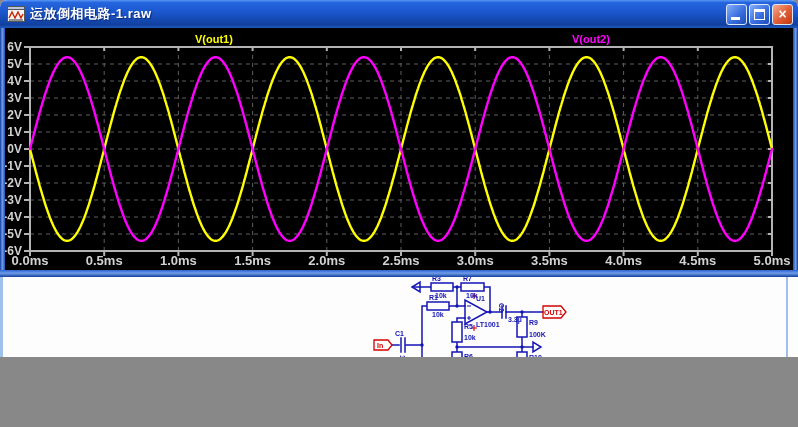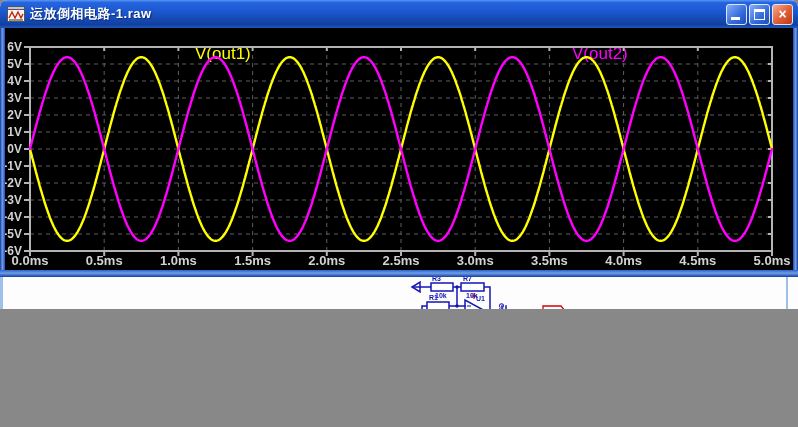--- a/index.html
+++ b/index.html
@@ -1,16 +1,16 @@
 <!DOCTYPE html>
 <html><head>
 <meta charset="utf-8">
 <style>
   html,body{margin:0;padding:0;background:#888;}
-  .screen{position:relative;width:798px;height:309px;overflow:hidden;
+  .screen{position:relative;width:798px;height:357px;overflow:hidden;
           font-family:"Liberation Sans",sans-serif;background:#c4b5fd;border-radius:7px 7px 0 0;}
   
   .titlebar{position:absolute;left:0;top:0;width:798px;height:28px;box-sizing:border-box;
     background:linear-gradient(180deg,#5a96f4 0%,#2565de 9%,#1c57cf 42%,#11409f 88%,#2058bc 100%);
     border-radius:7px 7px 0 0;display:flex;align-items:center;padding:0 5px;}
   .app-icon{width:18px;height:16px;margin:0 5px 0 2px;flex:0 0 auto;}
   .title-text{color:#fff;font-weight:bold;font-size:13px;letter-spacing:.5px;
     text-shadow:1px 1px 1px #0a2a77;flex:1;white-space:nowrap;overflow:hidden;}
   .tb-btn{width:21px;height:21px;border-radius:3px;margin-left:2px;border:1px solid #dce7fa;
     box-sizing:border-box;position:relative;flex:0 0 auto;cursor:default;}
@@ -23,21 +23,21 @@
   
   .edge-left{position:absolute;left:0;top:28px;width:5px;height:249px;
     background:linear-gradient(90deg,#10389a 0%,#729fe8 45%,#1c50bc 100%);}
   .edge-right{position:absolute;right:0;top:28px;width:5px;height:249px;
     background:linear-gradient(90deg,#1c50bc 0%,#729fe8 55%,#10389a 100%);}
   .edge-bottom{position:absolute;left:0;top:270px;width:798px;height:7px;
     background:linear-gradient(180deg,#2a62ce 0%,#6f9ce8 45%,#12409e 100%);}
   
   .plot-pane{position:absolute;left:5px;top:28px;width:788px;height:242px;background:#000;}
   .plot-pane svg{position:absolute;left:0;top:0;}
-  .legend{position:absolute;top:5px;font-weight:normal;font-size:17px;white-space:nowrap;margin-top:11px;}
+  .legend{position:absolute;top:5px;font-weight:bold;font-size:11px;white-space:nowrap;}
   .grid{stroke:#5e5e5e;stroke-width:1;stroke-dasharray:4 4;}
   .tick{stroke:#b4b4b4;stroke-width:2;}
   .axisborder{fill:none;stroke:#b4b4b4;stroke-width:2;}
   .xlabel{fill:#d2d2d2;font-family:"Liberation Sans",sans-serif;font-weight:bold;
           font-size:13px;text-anchor:middle;}
   .ylabel{fill:#d2d2d2;font-family:"Liberation Sans",sans-serif;font-weight:bold;
           font-size:12px;text-anchor:end;}
   .trace{fill:none;stroke-width:2.4;stroke-linejoin:round;stroke-linecap:round;}
   
   .schem-pane{position:absolute;left:0;top:277px;width:798px;height:144px;background:#fdfdfd;}

